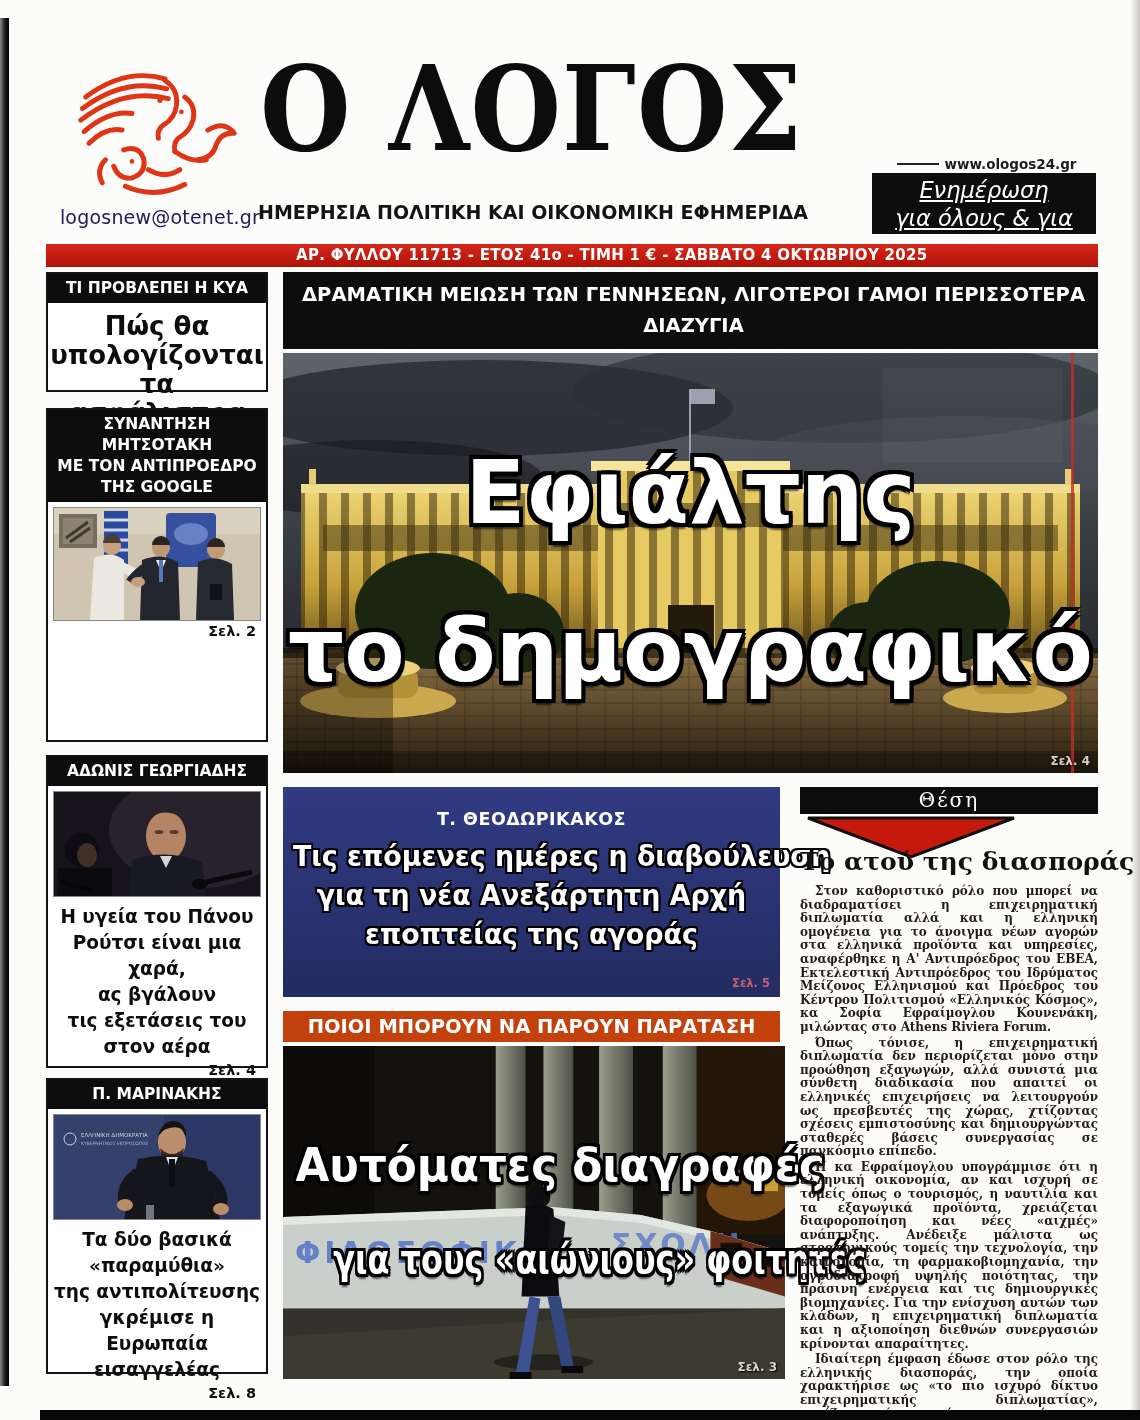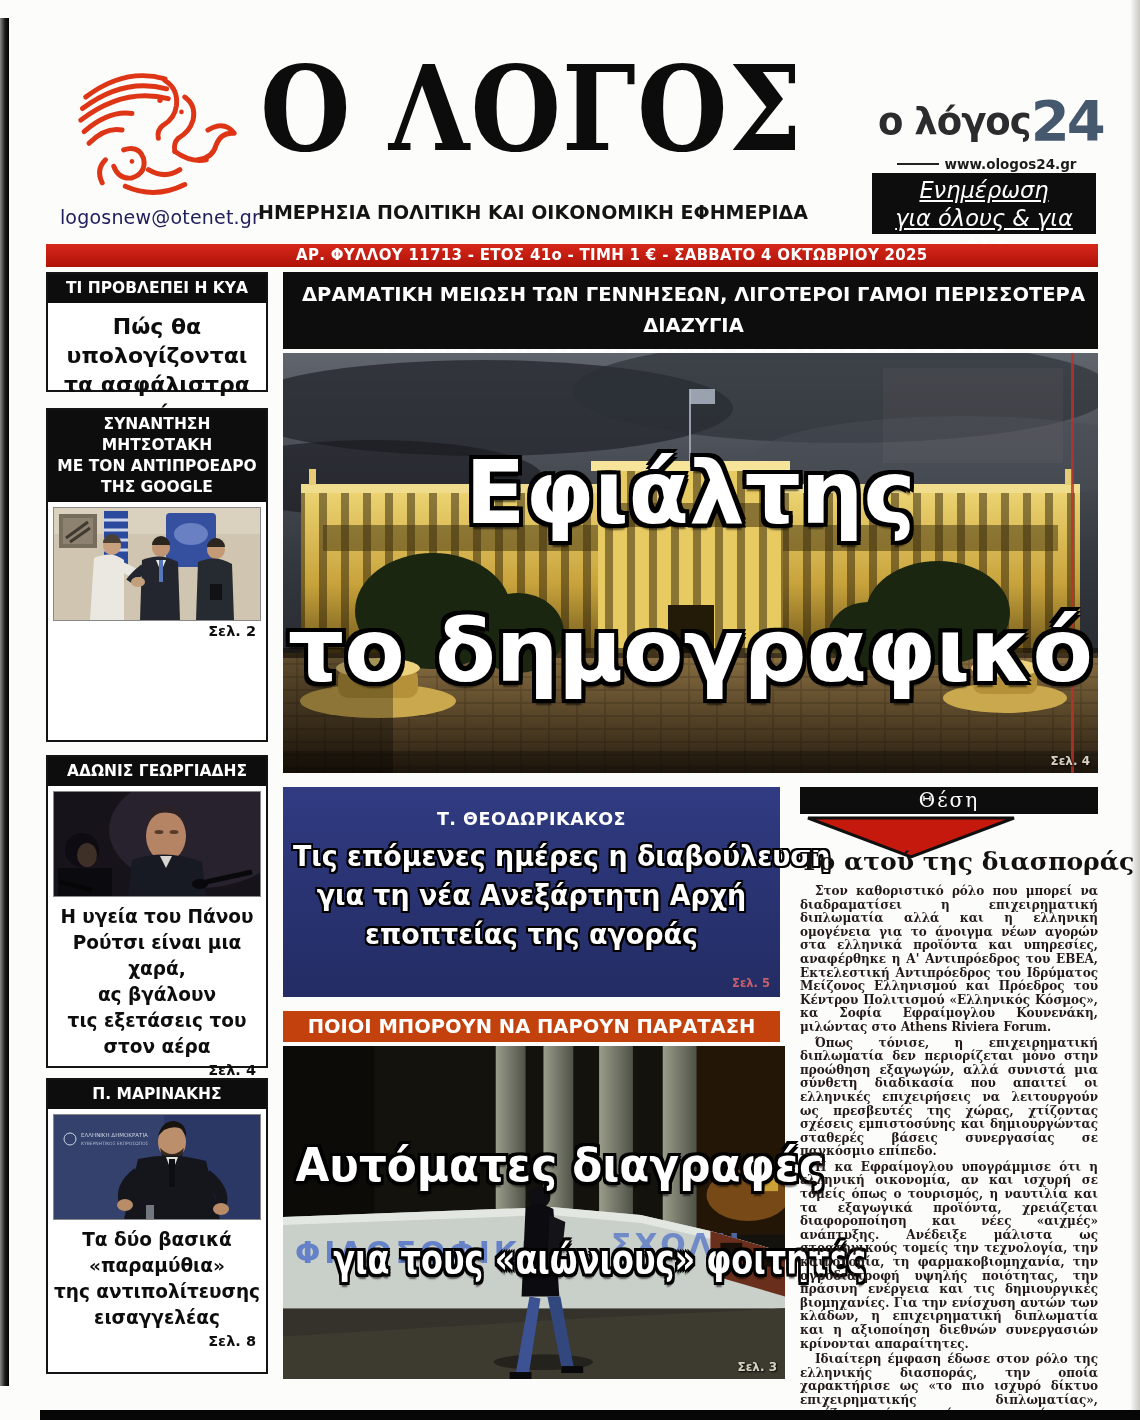--- a/index.html
+++ b/index.html
@@ -31,21 +31,21 @@
 
   .top-banner{left:283px;top:272px;width:815px;height:77px;background:#0d0d0d;color:#fff;text-align:center;
               font-weight:bold;font-size:19.5px;line-height:31px;padding-top:7px;box-sizing:border-box;padding-left:6px;}
 
   
   .sbox{left:46px;width:222px;background:#fff;border:2px solid #141414;box-sizing:border-box;}
   .sbox .kick{background:#0d0d0d;color:#fff;text-align:center;font-weight:bold;font-size:15.5px;line-height:21px;padding:4px 2px;}
   .sbox .hl{text-align:center;font-weight:bold;font-size:18.5px;line-height:26px;margin-top:7px;color:#0d0d0d;}
   .sbox .pref{text-align:right;font-weight:bold;font-size:14.5px;padding:2px 10px 4px 0;color:#0d0d0d;}
   .sbox svg{display:block;margin:5px auto 0;border:1px solid #888;}
-  .b1{top:272px;height:120px;} .b1 .hl{font-size:22px;line-height:29px;margin-top:9px;}
+  .b1{top:272px;height:120px;} .b1 .hl{font-size:26px;line-height:29px;margin-top:9px;}
   .b2{top:408px;height:334px;}
   .b3{top:755px;height:313px;}
   .b4{top:1078px;height:296px;}
 
   
   .lead{left:283px;top:353px;width:815px;height:420px;}
   .lead svg,.stud svg{position:absolute;left:0;top:0;width:100%;height:100%;}
   .ol-big{position:absolute;width:100%;text-align:center;font-weight:bold;color:#fff;white-space:nowrap;
      text-shadow:-4px -4px 0 #000,4px -4px 0 #000,-4px 4px 0 #000,4px 4px 0 #000,-4px 0 0 #000,4px 0 0 #000,0 -4px 0 #000,0 4px 0 #000,0 6px 2px rgba(0,0,0,.6);}
   .lead .l1{top:88px;font-size:88px;}
@@ -108,23 +108,20 @@
     <g fill="#df3517">
       <circle cx="55" cy="22" r="1.6"></circle>
         <circle cx="68" cy="29" r="1.4"></circle>
         <circle cx="38" cy="59" r="1.4"></circle>
     </g>
   </svg>
   <div class="abs email">logosnew@otenet.gr</div>
   <div class="abs mast-title">Ο ΛΟΓΟΣ</div>
   <div class="abs mast-sub">ΗΜΕΡΗΣΙΑ ΠΟΛΙΤΙΚΗ ΚΑΙ ΟΙΚΟΝΟΜΙΚΗ ΕΦΗΜΕΡΙΔΑ</div>
 
-  <div class="abs weblogo">
-    <span class="w1">ο λόγος</span><span class="w2">24</span>
-  </div>
   <div class="abs weburl">
     <span class="dash"></span><span>www.ologos24.gr</span>
   </div>
   <div class="abs slogan">
     <div>Ενημέρωση</div>
     <div>για όλους &amp; για όλα</div>
   </div>
 
   <div class="abs issue-bar">ΑΡ. ΦΥΛΛΟΥ 11713 - ΕΤΟΣ 41ο - ΤΙΜΗ 1 € - ΣΑΒΒΑΤΟ 4 ΟΚΤΩΒΡΙΟΥ 2025</div>
 
@@ -222,20 +219,21 @@
       <path d="M84 58 Q66 72 71 88" stroke="#14161c" stroke-width="12" fill="none"></path>
       <path d="M152 60 Q172 76 166 92" stroke="#14161c" stroke-width="12" fill="none"></path>
       <ellipse cx="71" cy="90" rx="8" ry="6" fill="#b98c68"></ellipse>
       <ellipse cx="167" cy="94" rx="8" ry="6" fill="#b98c68"></ellipse>
       <rect x="92" y="90" width="8" height="14" fill="#cfd6e2" opacity="0.5"></rect>
     </svg>
     <div class="hl">
       <div>Τα δύο βασικά</div>
       <div>«παραμύθια»</div>
       <div>της αντιπολίτευσης</div>
+      <div>γκρέμισε η Ευρωπαία</div>
       <div>εισαγγελέας</div>
     </div>
     <div class="pref">Σελ. 8</div>
   </div>
 
   <div class="abs lead">
     <svg viewBox="0 0 815 420" preserveAspectRatio="none">
       <defs>
         <linearGradient id="sky" x1="0" y1="0" x2="0" y2="1">
           <stop offset="0" stop-color="#60646c"></stop>

